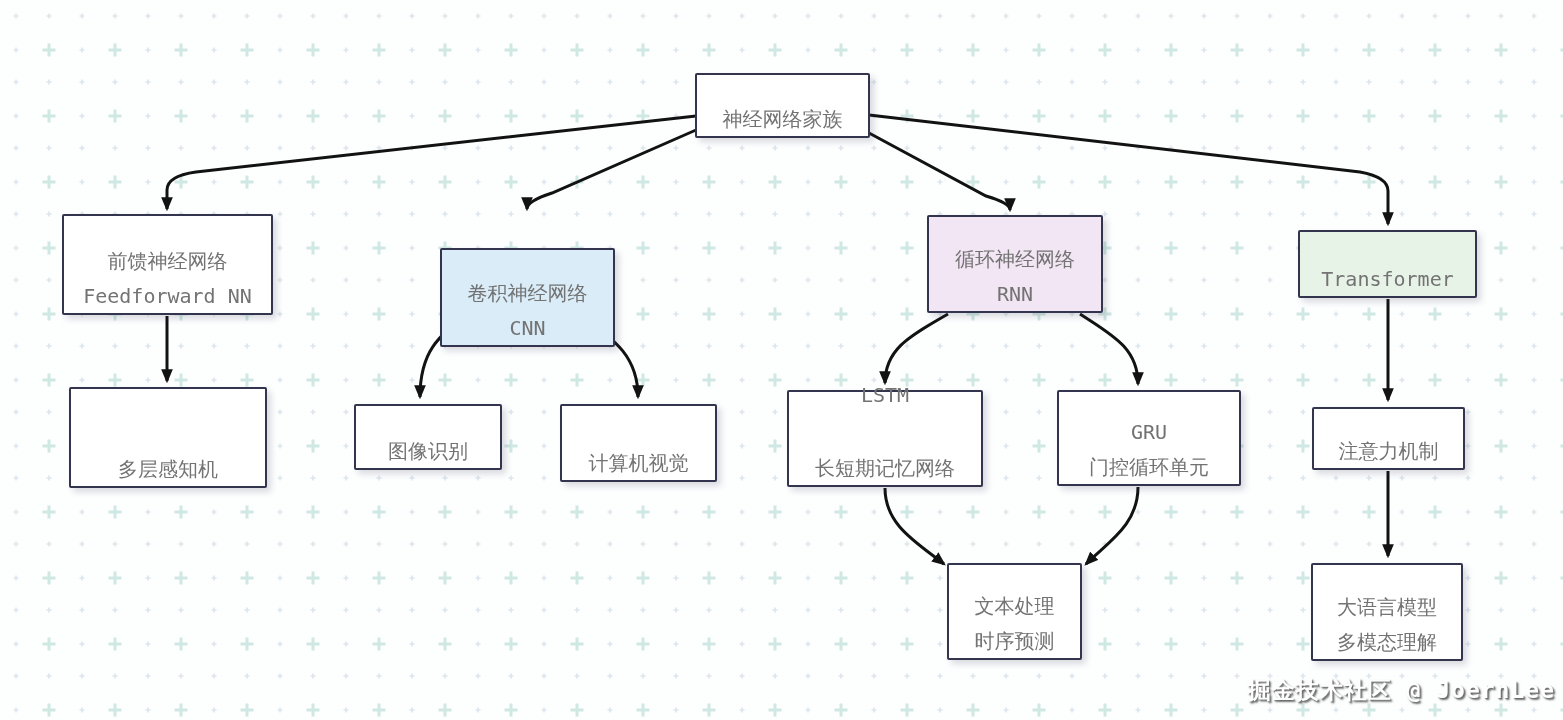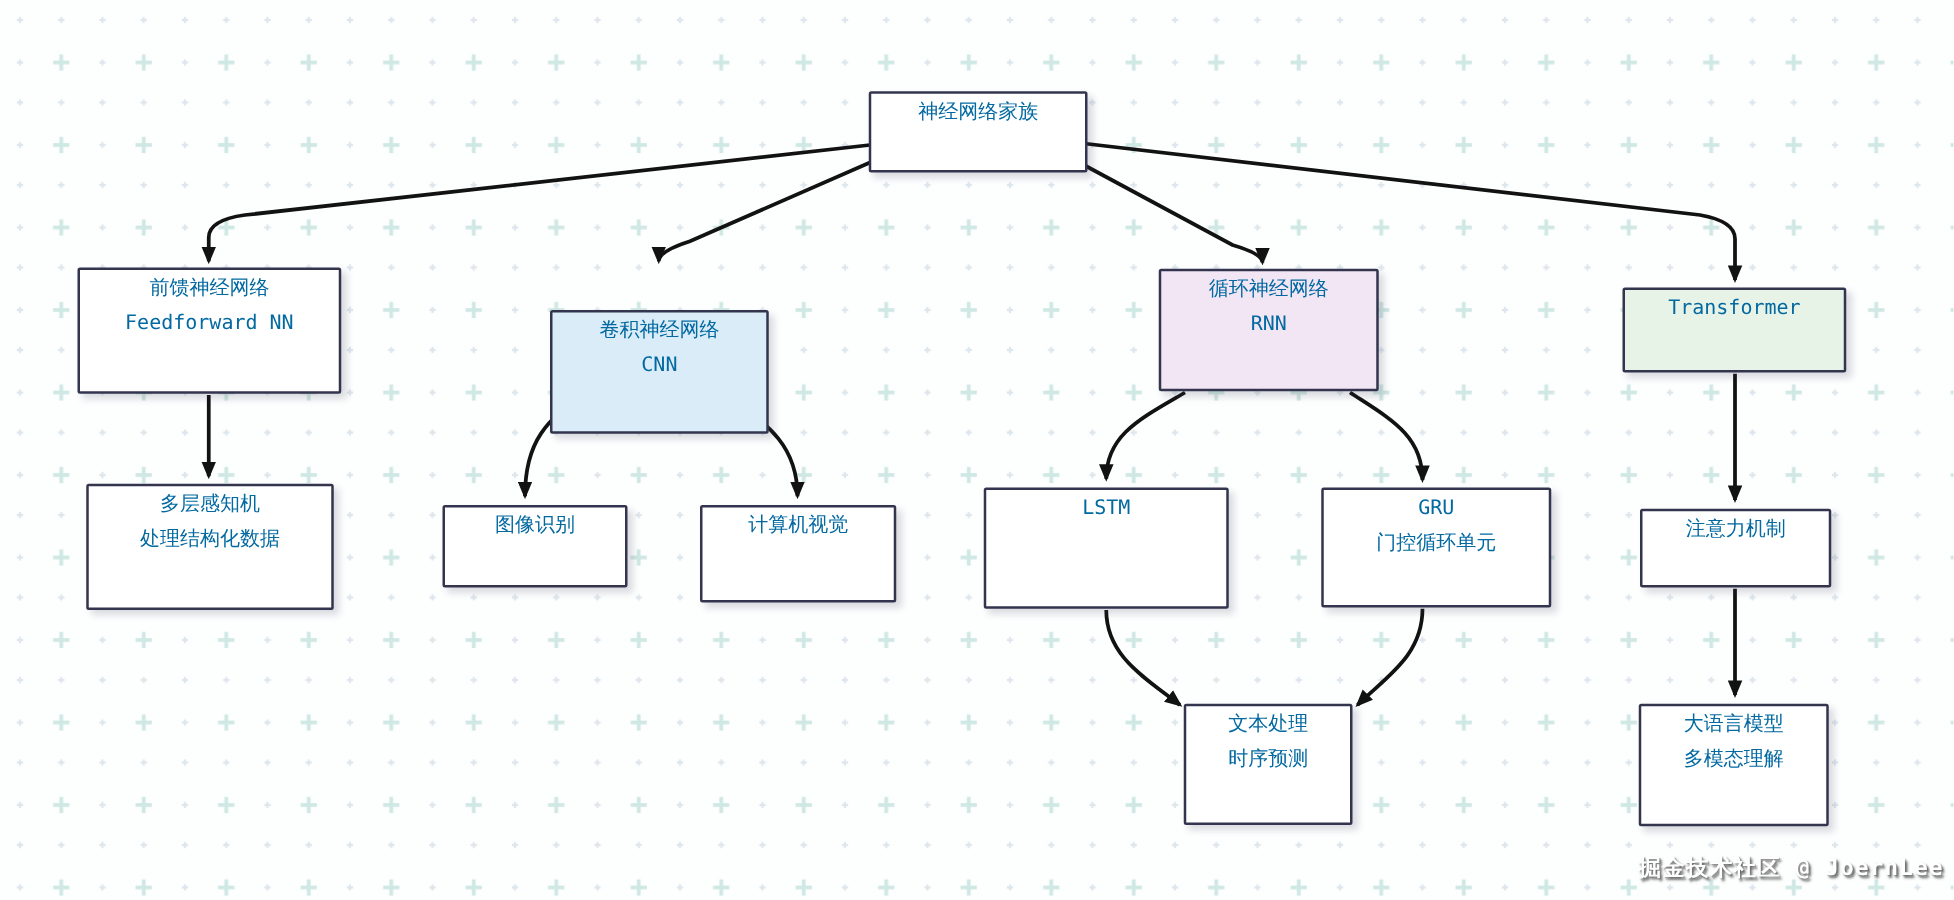--- a/index.html
+++ b/index.html
@@ -14,41 +14,41 @@
   #bg-svg    { z-index: 0; }
   #arrow-svg { z-index: 1; }
 
   .node {
     position: absolute;
     z-index: 2;
     box-sizing: border-box;
     display: flex;
     flex-direction: column;
     align-items: center;
-    justify-content: flex-start;
+    justify-content: flex-end;
     text-align: center;
     background: #ffffff;
     border: 2.5px solid #33344e;
     border-radius: 2px;
     box-shadow: 4px 4px 6px rgba(60, 60, 90, 0.18);
-    color: #0369a1;
-    font-size: 16px;
+    color: #737373;
+    font-size: 20px;
     line-height: 1.72;
     white-space: nowrap;
   }
   .node.fill-blue   { background: #d9ecf8; margin-top: 34px; }
   .node.fill-purple { background: #f2e5f4; }
   .node.fill-green  { background: #e8f3e8; }
 
   .watermark {
     position: absolute;
     z-index: 3;
     right: 8px;
     bottom: 14px;
-    font-size: 18px;
+    font-size: 23px;
     font-weight: bold;
     color: #ffffff;
     letter-spacing: 1px;
     text-shadow: 2px 2px 2px rgba(90, 90, 90, 0.85), 1px 1px 1px rgba(60,60,60,0.5);
   }
 </style>
 </head>
 <body>
 
 <svg id="bg-svg" class="layer" width="1563" height="720">
@@ -102,33 +102,33 @@
   <span>循环神经网络</span>
   <span>RNN</span>
 </div>
 
 <div class="node fill-green" style="left:1298px; top:230px; width:179px; height:68px;">
   <span>Transformer</span>
 </div>
 
 <div class="node" style="left:69px; top:387px; width:198px; height:101px;">
   <span>多层感知机</span>
-  <span>处理结构化数据</span>
 </div>
 
 <div class="node" style="left:354px; top:404px; width:148px; height:66px;">
   <span>图像识别</span>
 </div>
 
 <div class="node" style="left:560px; top:404px; width:157px; height:78px;">
   <span>计算机视觉</span>
 </div>
 
 <div class="node" style="left:787px; top:390px; width:196px; height:97px;gap:38px;">
   <span>LSTM</span>
+  <span>长短期记忆网络</span>
 </div>
 
 <div class="node" style="left:1057px; top:390px; width:184px; height:96px;">
   <span>GRU</span>
   <span>门控循环单元</span>
 </div>
 
 <div class="node" style="left:1312px; top:407px; width:153px; height:63px;">
   <span>注意力机制</span>
 </div>

